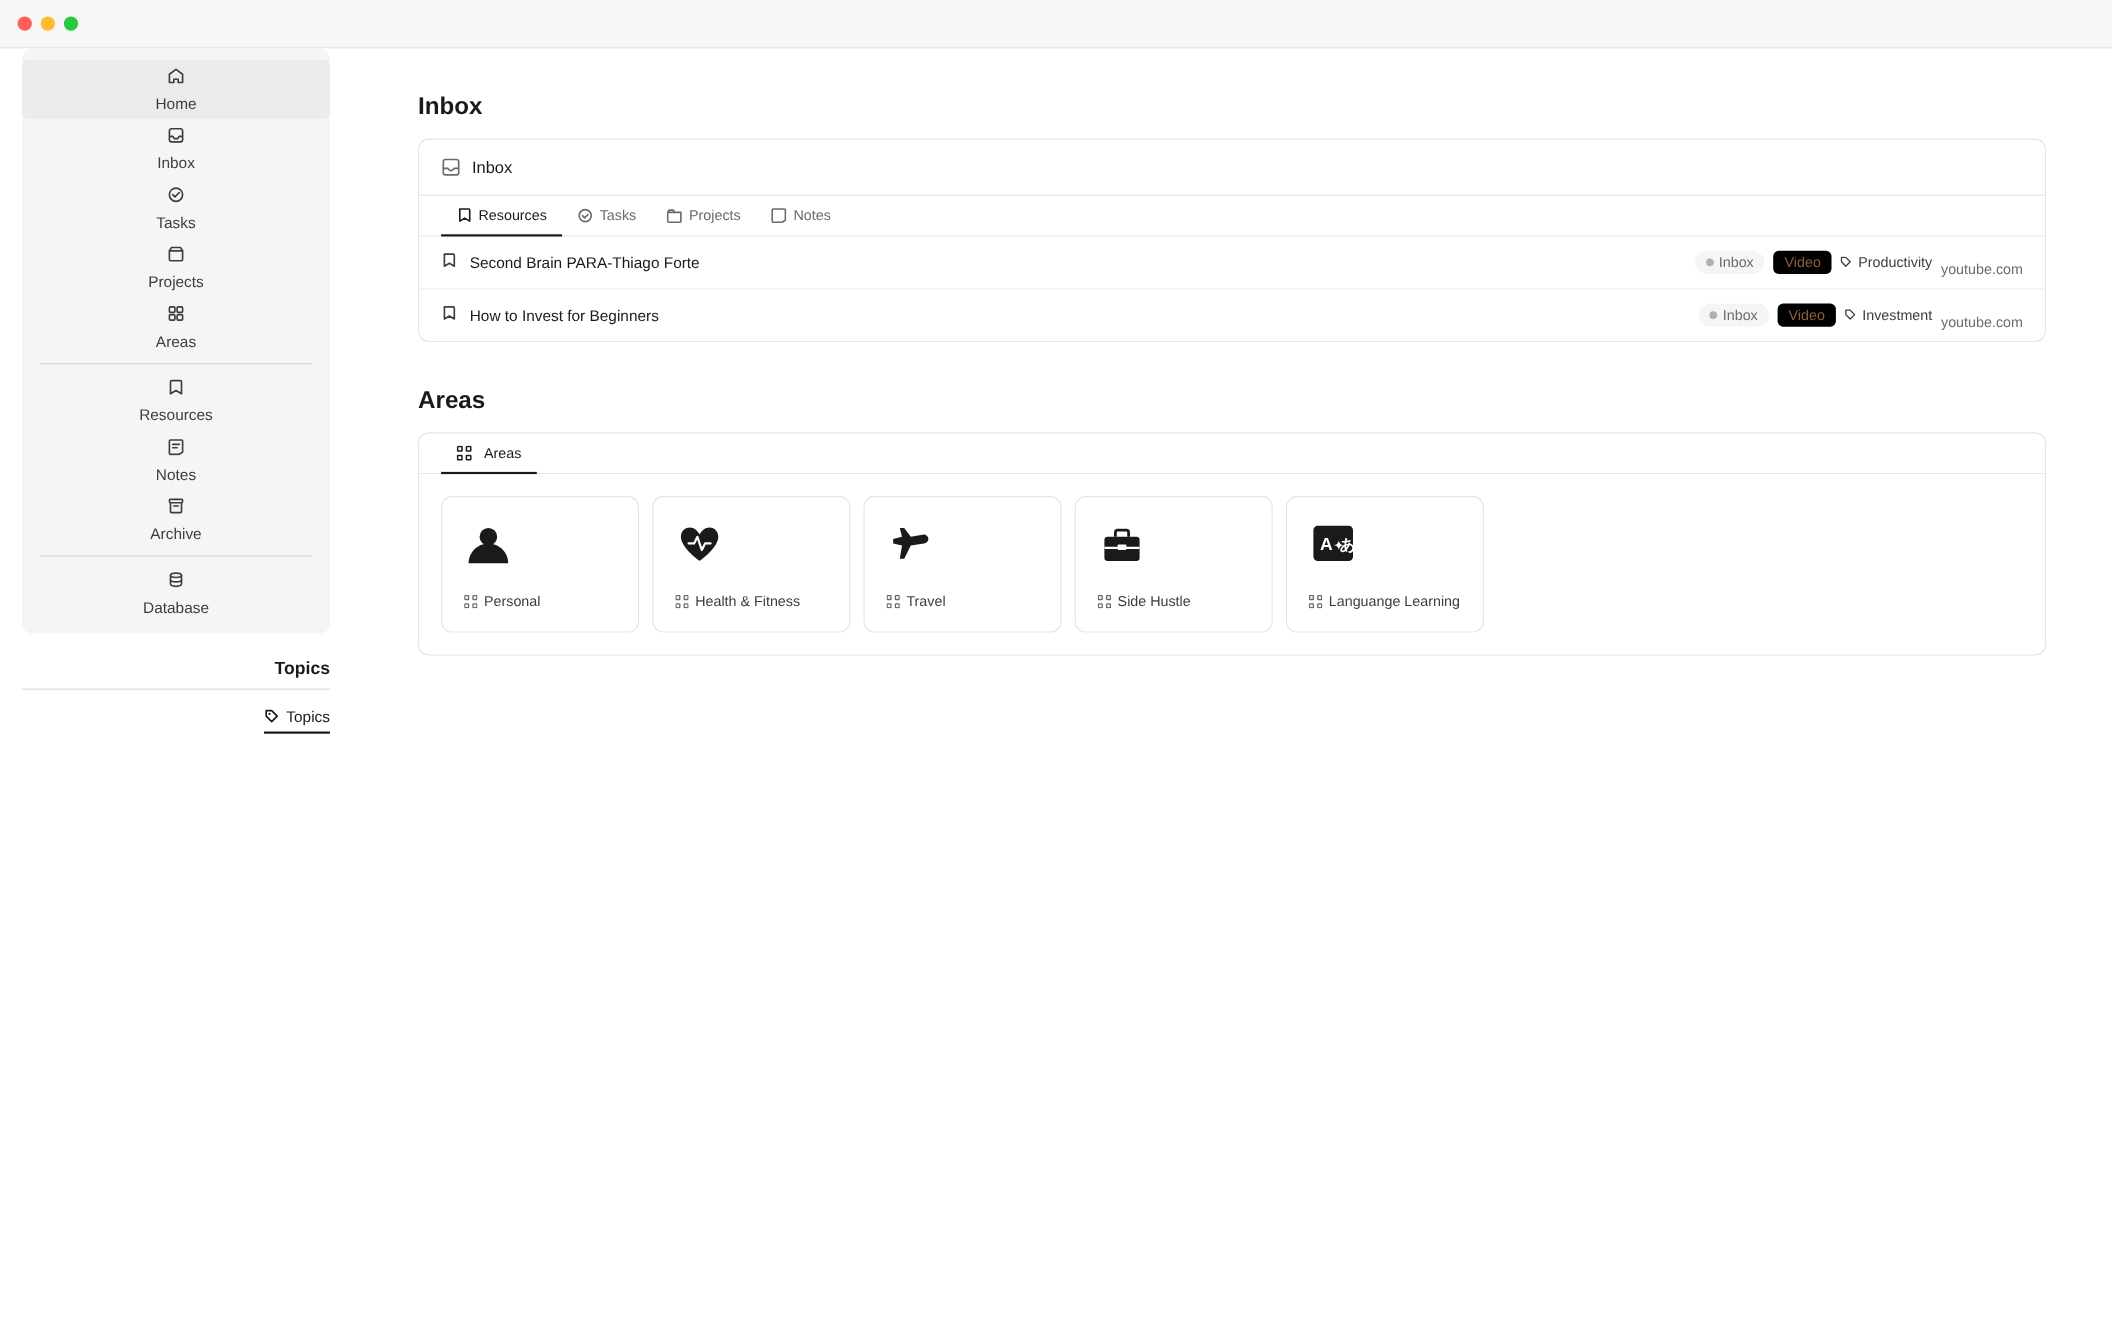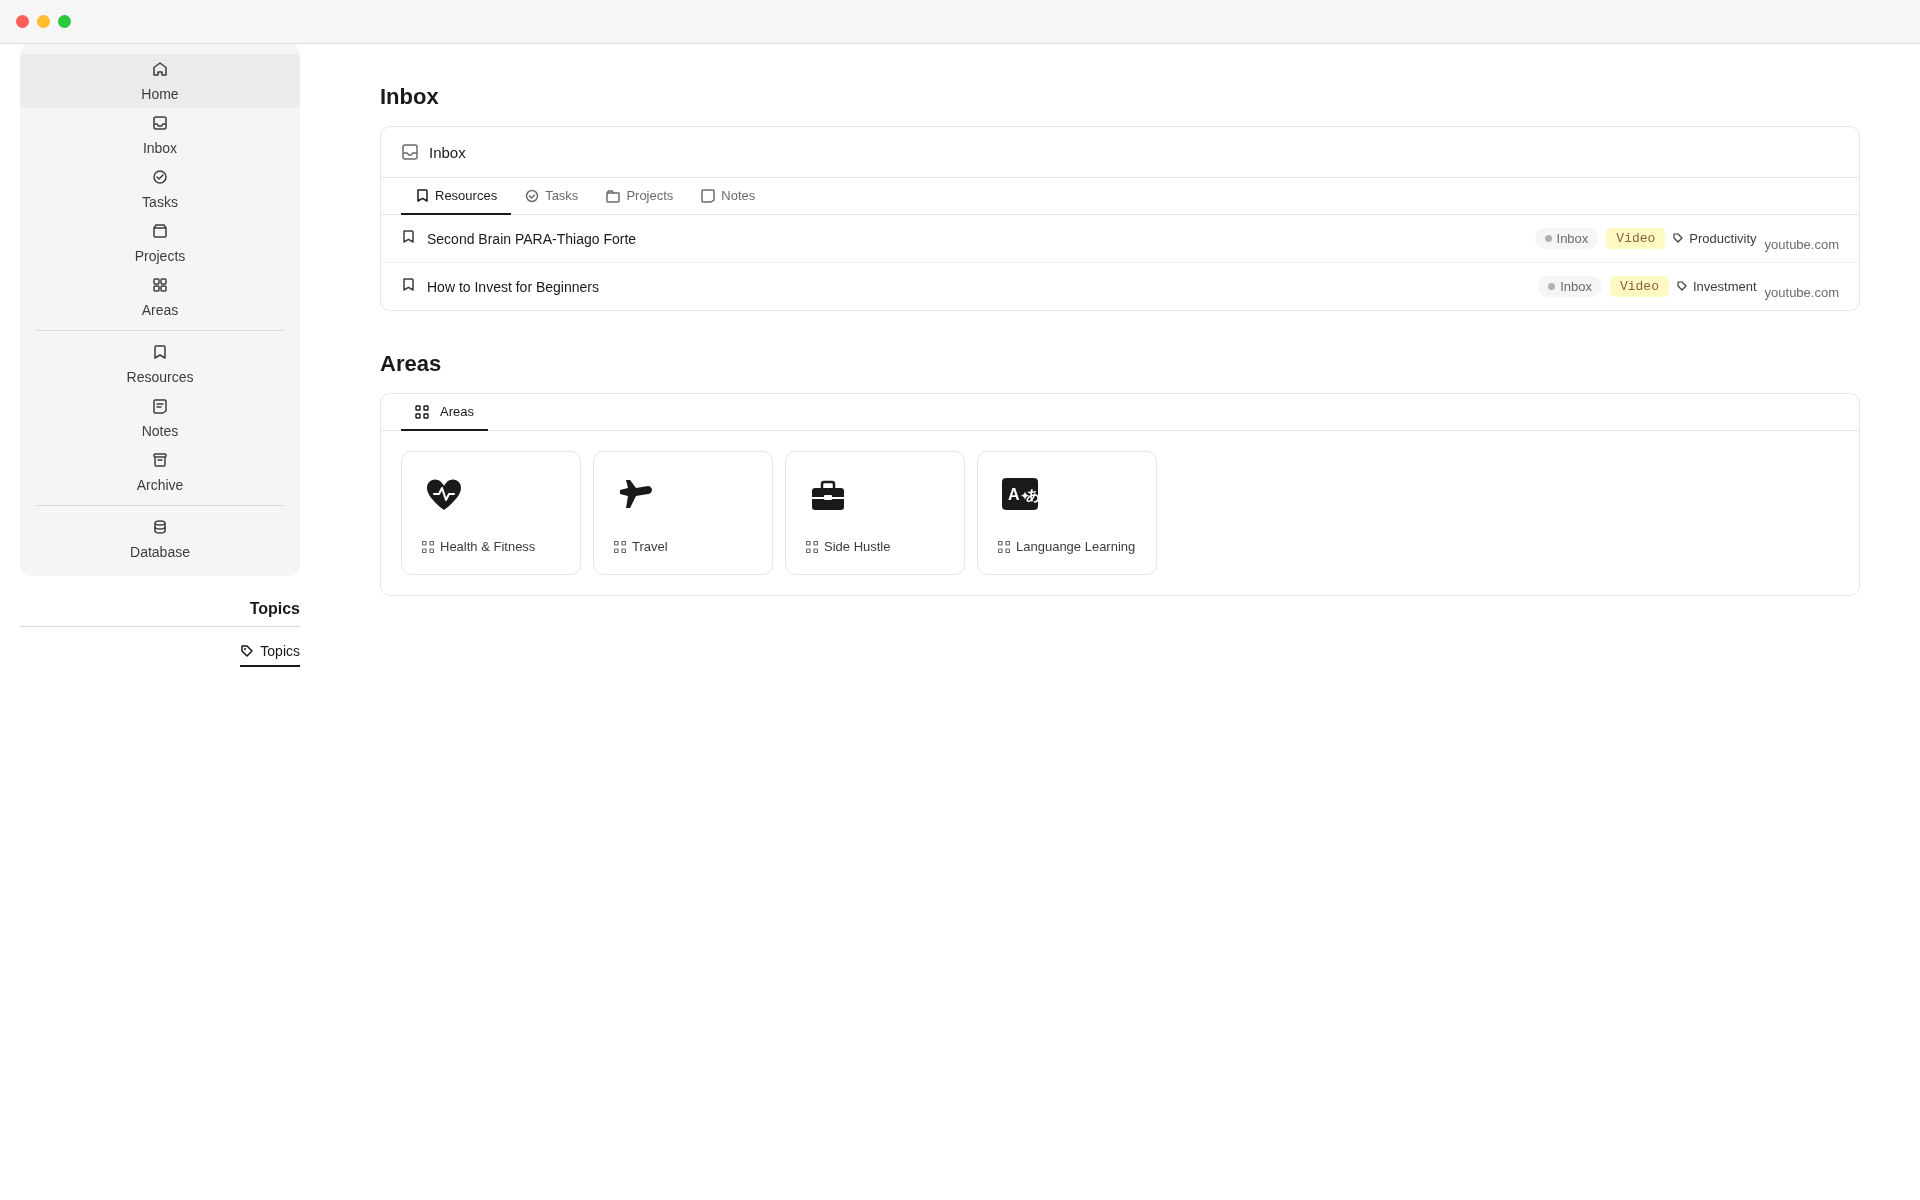--- a/index.html
+++ b/index.html
@@ -219,27 +219,26 @@
       border-radius: 20px;
     }
 
     .tag-status .dot {
       width: 7px; height: 7px;
       border-radius: 50%;
       background: #b0b0b0;
     }
 
     .tag-type {
-      background: #fef9c3;
+      background: #000000;
       color: #8b5e3c;
       font-size: 13px;
       font-weight: 500;
       padding: 3px 10px;
       border-radius: 5px;
-      font-family: Liberation Mono, monospace;
     }
 
     .tag-category {
       display: flex;
       align-items: center;
       gap: 4px;
       font-size: 13px;
       color: #3d3d3d;
     }
 
@@ -530,52 +529,69 @@
             <rect x="9" y="1" width="4" height="4" rx="0.5" stroke="#1a1a1a" stroke-width="1.4"></rect>
             <rect x="1" y="9" width="4" height="4" rx="0.5" stroke="#1a1a1a" stroke-width="1.4"></rect>
             <rect x="9" y="9" width="4" height="4" rx="0.5" stroke="#1a1a1a" stroke-width="1.4"></rect>
           </svg>
           <span>Areas</span>
         </div>
       </div>
 
       <div class="areas-grid">
 
-
         <div class="area-card">
           <span class="area-icon">
             <svg width="44" height="44" viewBox="0 0 44 44" fill="none">
-              <path d="M22 38 C22 38 5 26 5 16 C5 10 10 6 16 8 C19 9 21 12 22 14 C23 12 25 9 28 8 C34 6 39 10 39 16 C39 26 22 38 22 38Z" fill="#1a1a1a"></path>
-              <path d="M12 22h5l3-6 4 12 3-6h5" stroke="white" stroke-width="2" stroke-linecap="round" stroke-linejoin="round"></path>
+              <circle cx="22" cy="16" r="8" fill="#1a1a1a"></circle>
+              <path d="M4 40c0-9.9 8.1-18 18-18s18 8.1 18 18" fill="#1a1a1a"></path>
             </svg>
           </span>
           <div class="area-label">
             <svg width="12" height="12" viewBox="0 0 12 12" fill="none">
               <rect x="0.5" y="0.5" width="3.5" height="3.5" rx="0.5" stroke="#6b6b6b" stroke-width="1.2"></rect>
               <rect x="8" y="0.5" width="3.5" height="3.5" rx="0.5" stroke="#6b6b6b" stroke-width="1.2"></rect>
               <rect x="0.5" y="8" width="3.5" height="3.5" rx="0.5" stroke="#6b6b6b" stroke-width="1.2"></rect>
               <rect x="8" y="8" width="3.5" height="3.5" rx="0.5" stroke="#6b6b6b" stroke-width="1.2"></rect>
             </svg>
-            <span>Health &amp; Fitness</span>
+            <span>Personal</span>
           </div>
         </div>
 
         <div class="area-card">
           <span class="area-icon">
             <svg width="44" height="44" viewBox="0 0 44 44" fill="none">
-              <path d="M38 18c0 2-2 4-4 4L22 24l-6 12h-4l2-12-8-2v-4l8-2-2-8h4l6 8 12-2c2 0 4 2 4 4z" fill="#1a1a1a"></path>
+              <path d="M22 38 C22 38 5 26 5 16 C5 10 10 6 16 8 C19 9 21 12 22 14 C23 12 25 9 28 8 C34 6 39 10 39 16 C39 26 22 38 22 38Z" fill="#1a1a1a"></path>
+              <path d="M12 22h5l3-6 4 12 3-6h5" stroke="white" stroke-width="2" stroke-linecap="round" stroke-linejoin="round"></path>
             </svg>
           </span>
           <div class="area-label">
             <svg width="12" height="12" viewBox="0 0 12 12" fill="none">
               <rect x="0.5" y="0.5" width="3.5" height="3.5" rx="0.5" stroke="#6b6b6b" stroke-width="1.2"></rect>
               <rect x="8" y="0.5" width="3.5" height="3.5" rx="0.5" stroke="#6b6b6b" stroke-width="1.2"></rect>
               <rect x="0.5" y="8" width="3.5" height="3.5" rx="0.5" stroke="#6b6b6b" stroke-width="1.2"></rect>
               <rect x="8" y="8" width="3.5" height="3.5" rx="0.5" stroke="#6b6b6b" stroke-width="1.2"></rect>
             </svg>
+            <span>Health &amp; Fitness</span>
+          </div>
+        </div>
+
+        <div class="area-card">
+          <span class="area-icon">
+            <svg width="44" height="44" viewBox="0 0 44 44" fill="none">
+              <path d="M38 18c0 2-2 4-4 4L22 24l-6 12h-4l2-12-8-2v-4l8-2-2-8h4l6 8 12-2c2 0 4 2 4 4z" fill="#1a1a1a"></path>
+            </svg>
+          </span>
+          <div class="area-label">
+            <svg width="12" height="12" viewBox="0 0 12 12" fill="none">
+              <rect x="0.5" y="0.5" width="3.5" height="3.5" rx="0.5" stroke="#6b6b6b" stroke-width="1.2"></rect>
+              <rect x="8" y="0.5" width="3.5" height="3.5" rx="0.5" stroke="#6b6b6b" stroke-width="1.2"></rect>
+              <rect x="0.5" y="8" width="3.5" height="3.5" rx="0.5" stroke="#6b6b6b" stroke-width="1.2"></rect>
+              <rect x="8" y="8" width="3.5" height="3.5" rx="0.5" stroke="#6b6b6b" stroke-width="1.2"></rect>
+            </svg>
             <span>Travel</span>
           </div>
         </div>
 
         <div class="area-card">
           <span class="area-icon">
             <svg width="44" height="44" viewBox="0 0 44 44" fill="none">
               <rect x="6" y="16" width="32" height="22" rx="3" fill="#1a1a1a"></rect>
               <path d="M16 16V12a2 2 0 012-2h8a2 2 0 012 2v4" stroke="#1a1a1a" stroke-width="2.5" fill="none"></path>
               <path d="M6 26h32" stroke="white" stroke-width="2"></path>

